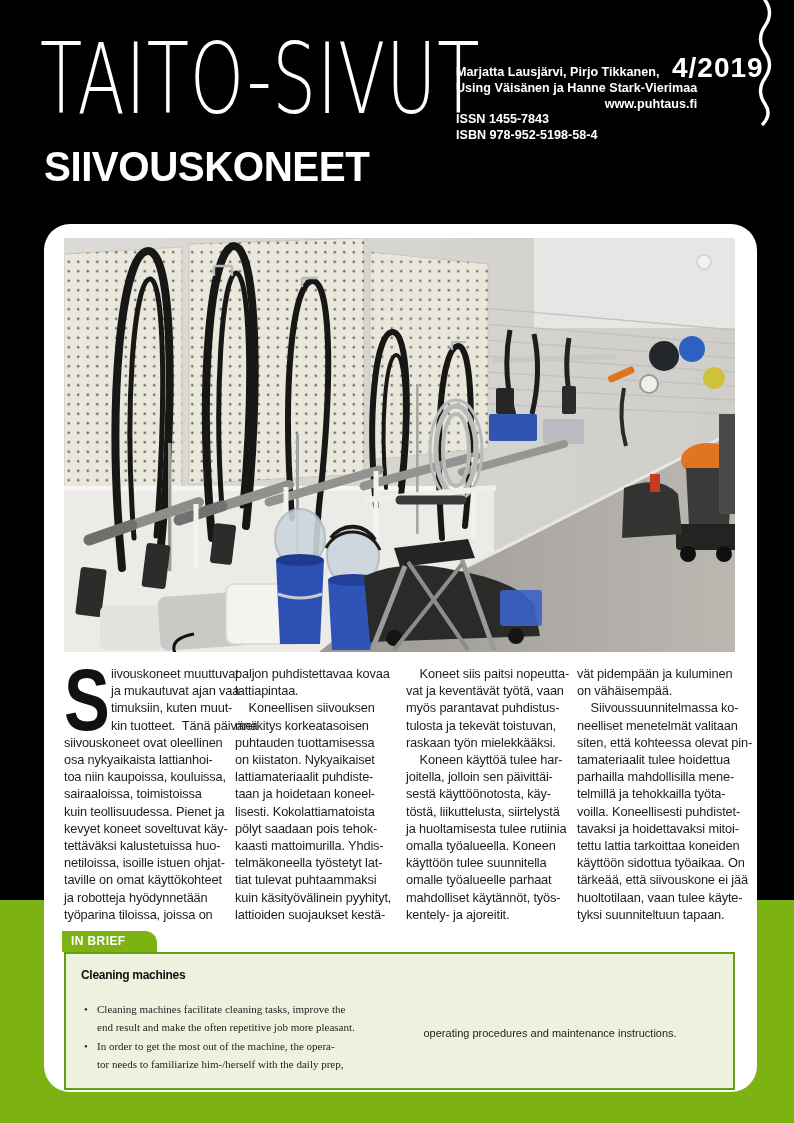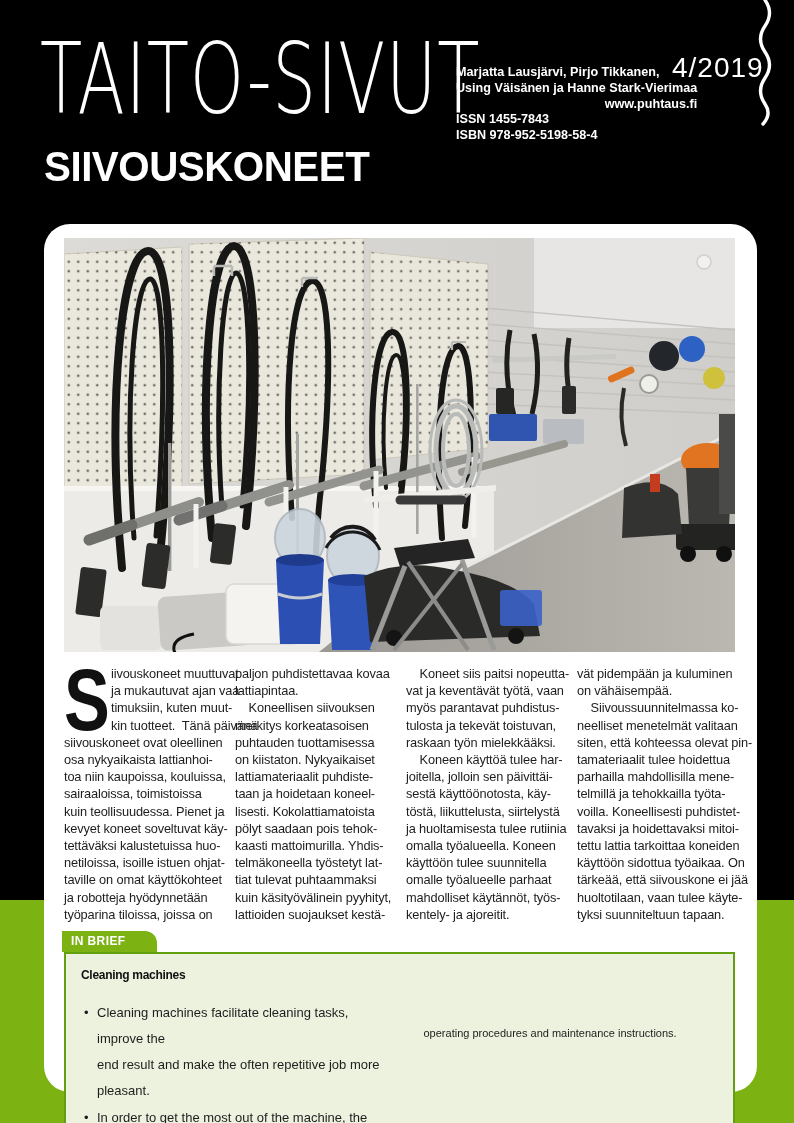--- a/index.html
+++ b/index.html
@@ -26,21 +26,21 @@
     letter-spacing:-0.5px;
     transform:scaleX(0.96);transform-origin:0 0;
   }
   .authors{
     position:absolute;left:456px;top:65px;
     color:#fff;font-weight:700;font-size:12.6px;line-height:15.8px;
   }
   .authors .site{cursor:pointer;text-align:right;}
   .issue{
     position:absolute;left:672px;top:52px;
-    color:#fff;font-weight:400;font-size:28px;letter-spacing:1px;
+    color:#fff;font-weight:700;font-size:28px;letter-spacing:1px;
   }
   .squiggle{position:absolute;left:750px;top:0;}
 
   
   .card{
     position:absolute;left:44px;top:224px;
     width:713px;height:868px;
     background:#ffffff;border-radius:26px;
     box-sizing:border-box;
     padding:14px 21px 0 20px;
@@ -80,22 +80,22 @@
   }
   .inbrief-title{
     font-size:12px;font-weight:700;color:#101010;
     letter-spacing:-0.3px;margin:2px 0 18px 1px;
   }
   .inbrief-cols{display:flex;gap:18px;}
   .inbrief-col{flex:1;}
   .inbrief-box ul{list-style:none;margin:0;padding:0 0 0 17px;}
   .inbrief-box li{
     position:relative;
-    font-size:13px;line-height:26px;color:#1d1d1d;
-    white-space:pre-line;margin-bottom:1px;
+    font-size:11px;line-height:18px;color:#1d1d1d;
+    white-space:pre-line;margin-bottom:1px;font-family:Liberation Serif, serif;
   }
   .inbrief-box li::before{
     content:"\2022";position:absolute;left:-13px;top:0;color:#1d1d1d;
   }
   .continuation{
     padding-left:17px;
     font-size:11px;line-height:18px;color:#1d1d1d;
     white-space:pre-line;
     margin-top:24px;
   }

